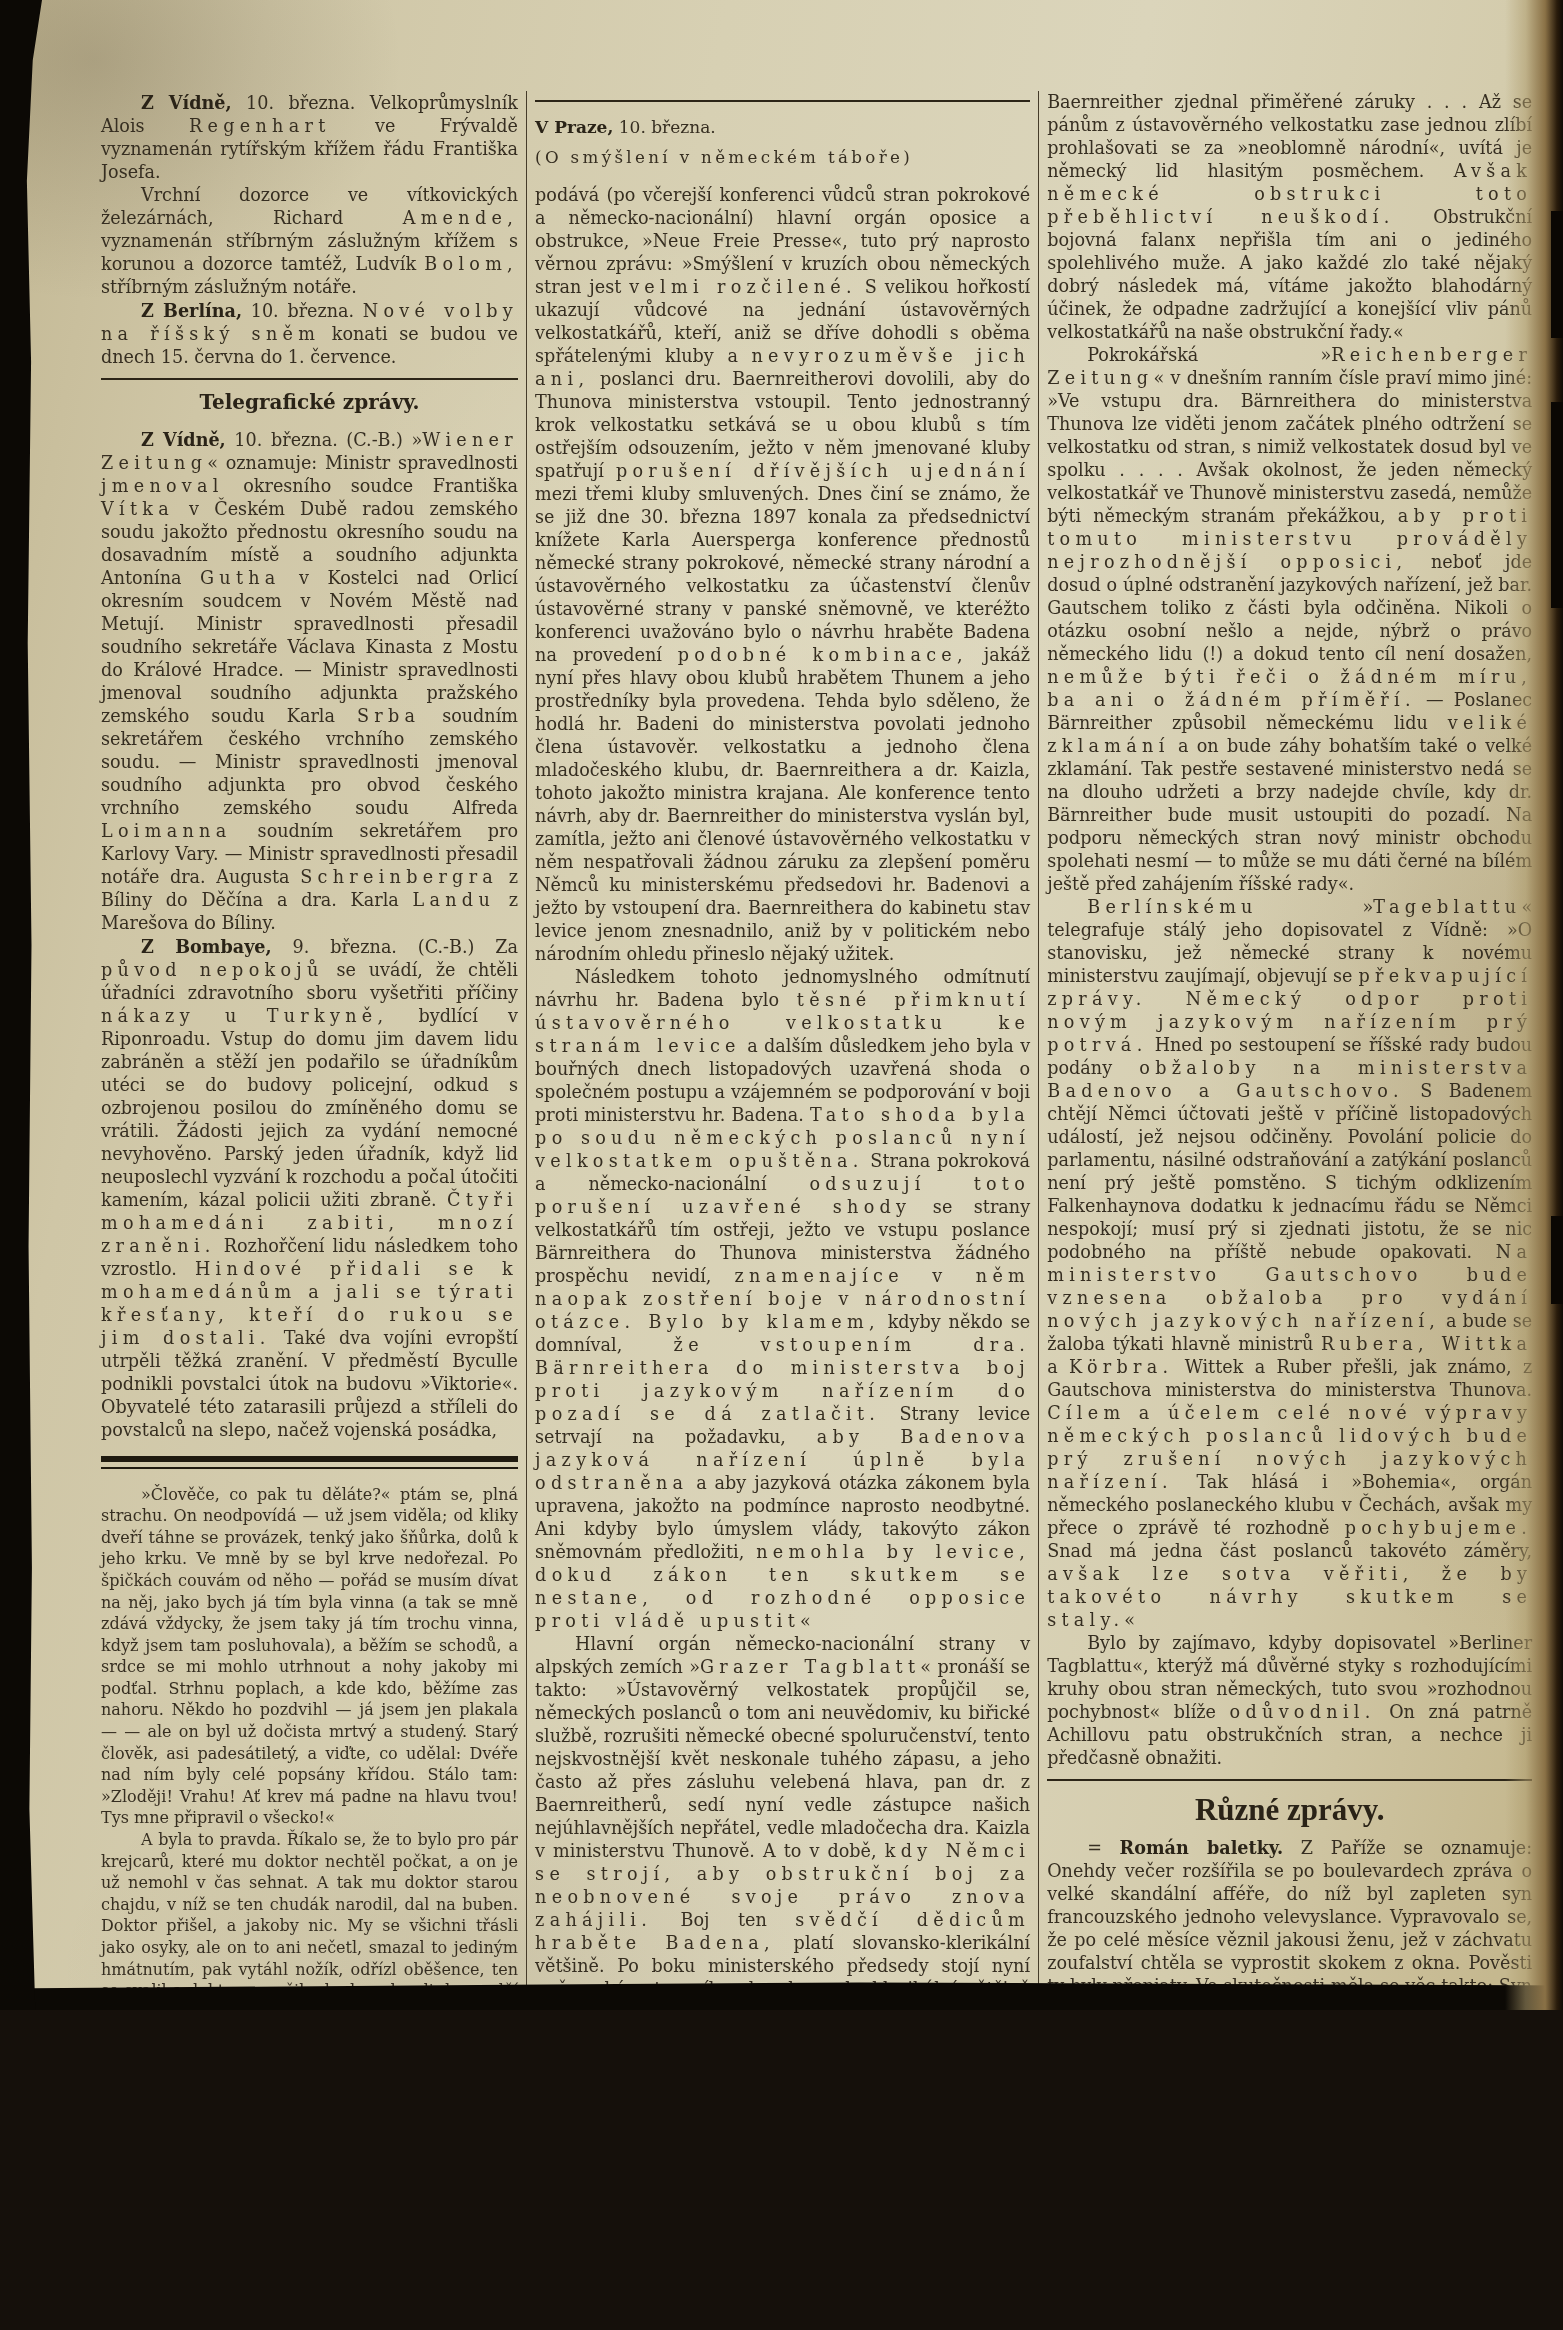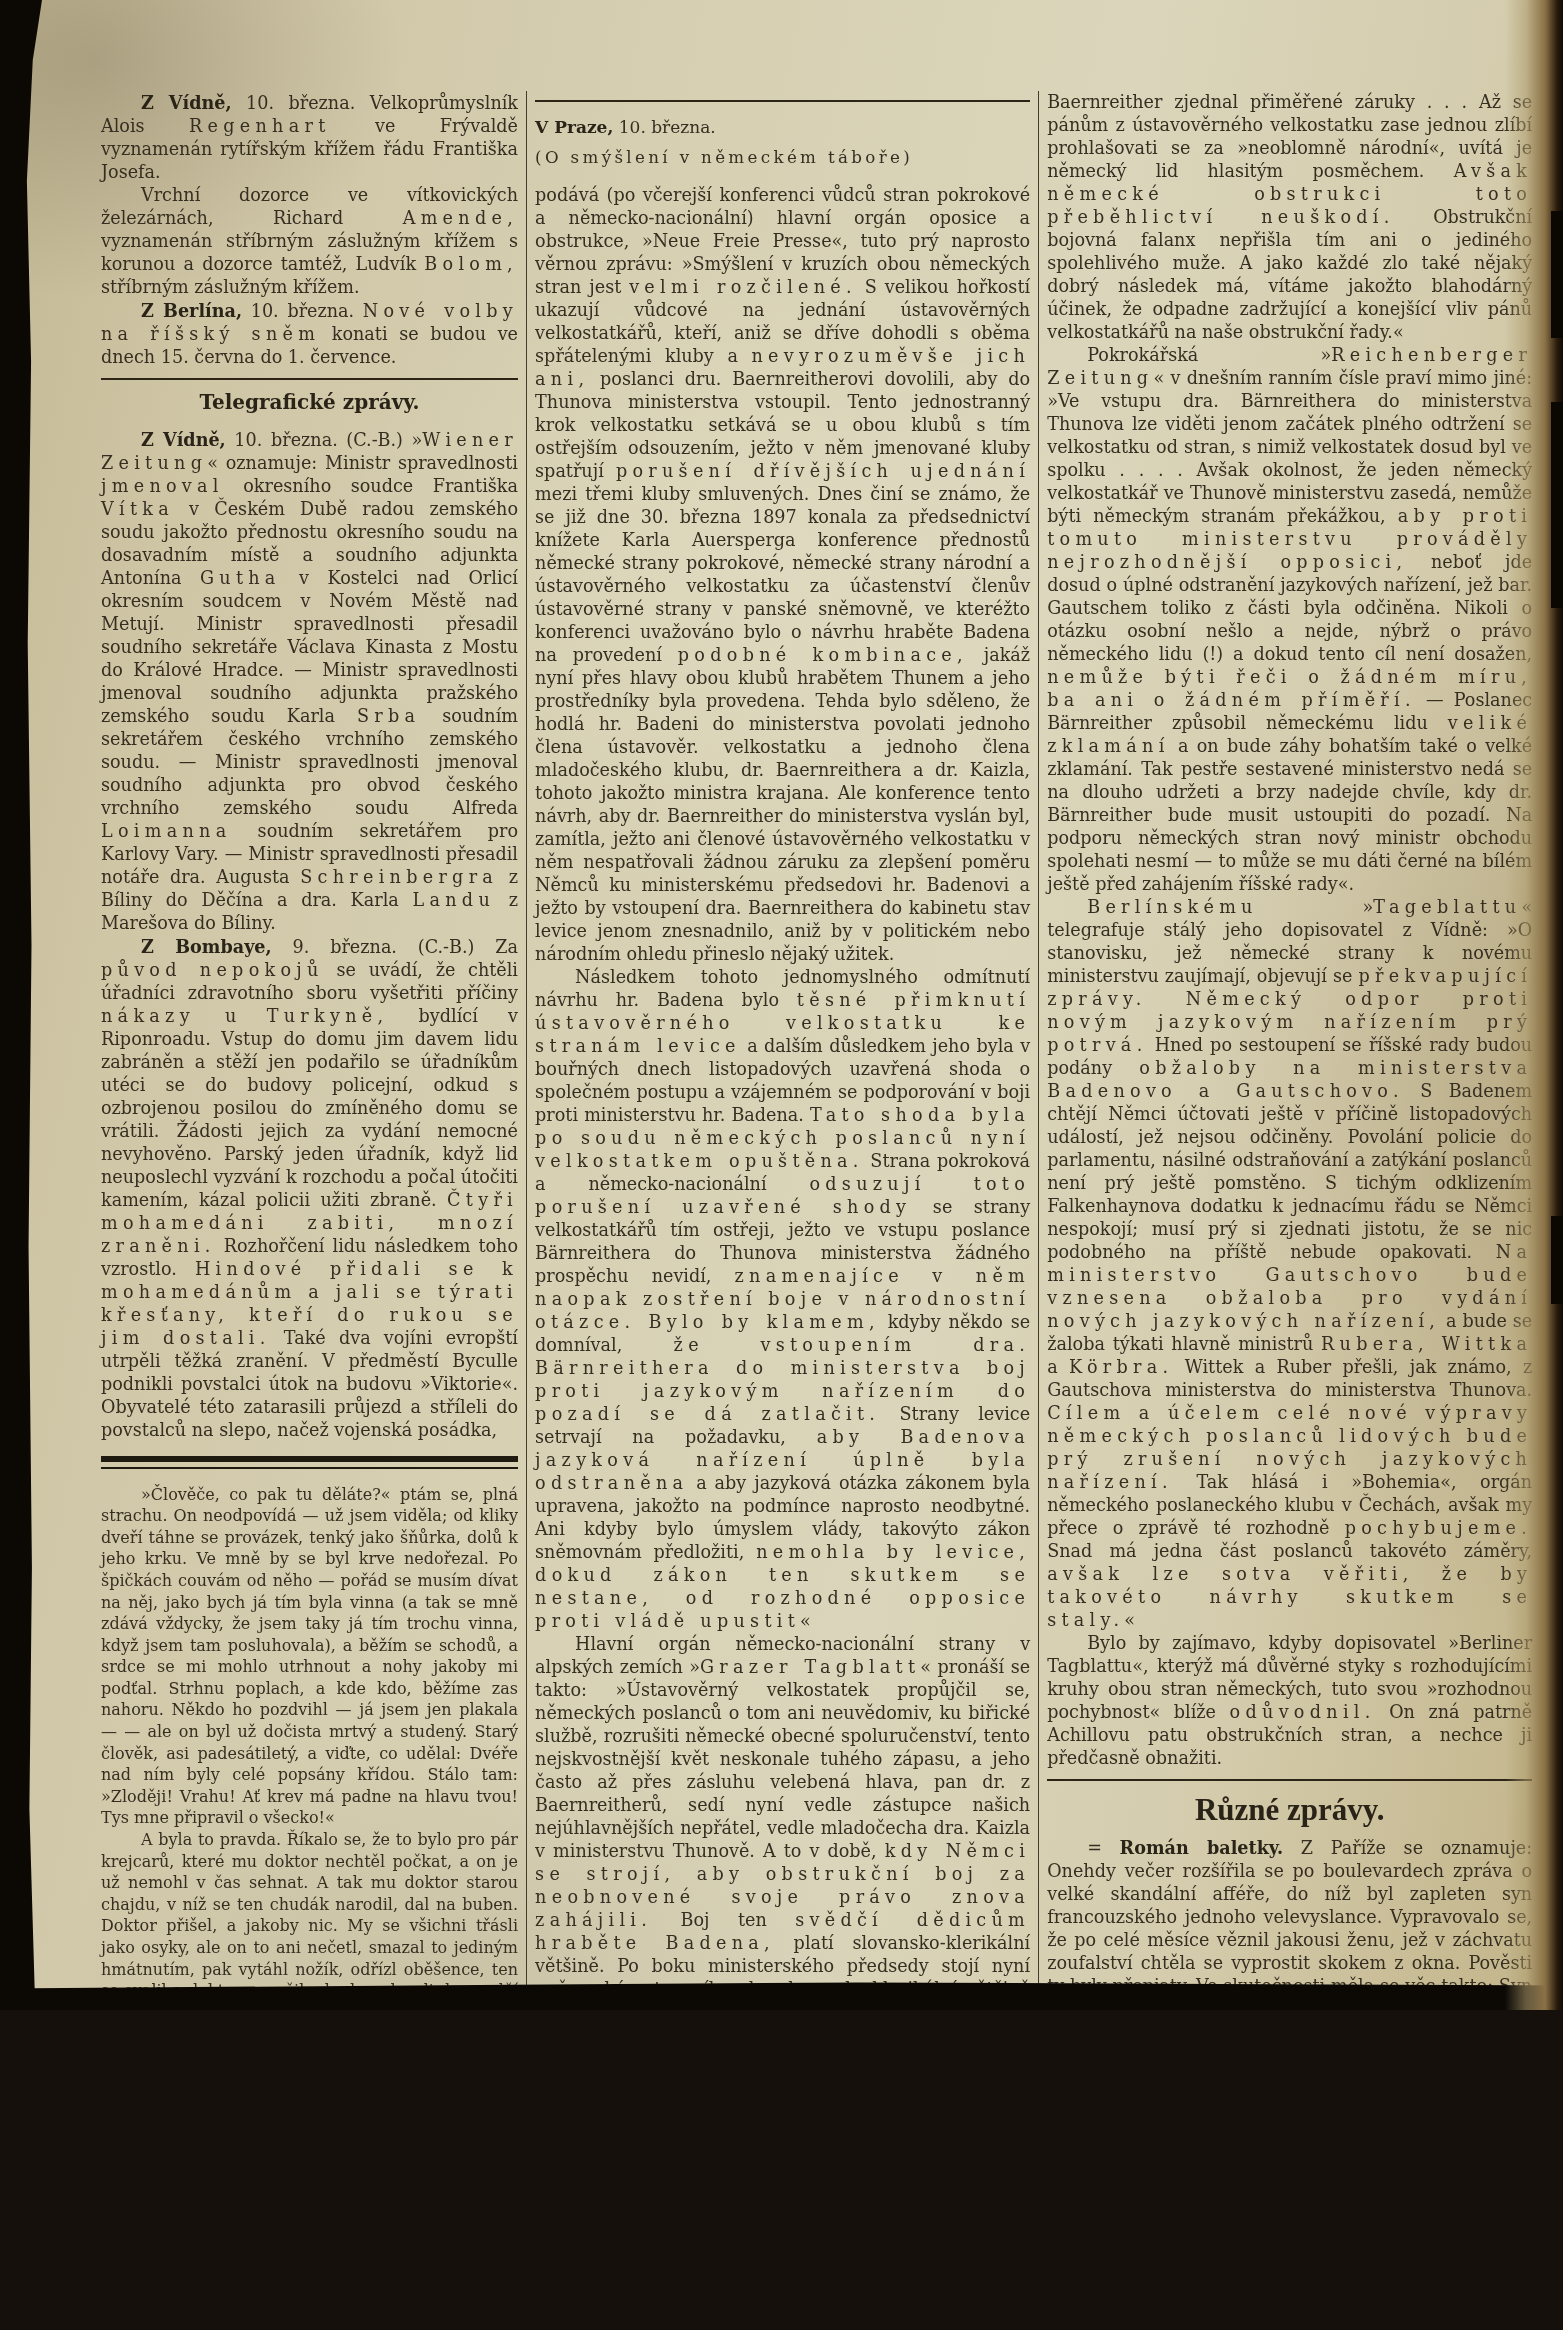--- a/index.html
+++ b/index.html
@@ -59,21 +59,21 @@
   <div class="scan-left"></div>
   <div class="scan-bottom"></div>
   <div class="gutter-right"></div>
   <div class="gutter-notch" style="top:211px;height:127px;"></div>
   <div class="gutter-notch" style="top:402px;height:206px;"></div>
   <div class="gutter-notch" style="top:1216px;height:88px;"></div>
 
   <div class="columns">
     <div class="col col-1">
         <div class="p indent"><span class="seg-b">Z Vídně,</span><span class="seg-n"> 10. března. Velkoprůmyslník Alois </span><span class="seg-sp">Regenhart</span><span class="seg-n"> ve Frývaldě vyznamenán rytířským křížem řádu Františka Josefa.</span></div>
-        <div class="p indent"><span class="seg-n">Vrchní dozorce ve vítkovických železárnách, Richard </span><span class="seg-sp">Amende,</span><span class="seg-n"> vyznamenán stříbrným záslužným křížem s korunou a dozorce tamtéž, Ludvík </span><span class="seg-sp">Bolom,</span><span class="seg-n"> stříbrným záslužným křížem.</span></div>
+        <div class="p indent"><span class="seg-n">Vrchní dozorce ve vítkovických železárnách, Richard </span><span class="seg-sp">Amende,</span><span class="seg-n"> vyznamenán stříbrným záslužným křížem s korunou a dozorce tamtéž, Ludvík </span><span class="seg-sp">Bolom,</span><span class="seg-n"> stříbrným záslužným notáře.</span></div>
         <div class="p indent"><span class="seg-b">Z Berlína,</span><span class="seg-n"> 10. března. </span><span class="seg-sp">Nové volby na říšský sněm</span><span class="seg-n"> konati se budou ve dnech 15. června do 1. července.</span></div>
         <div class="rule-thin"></div>
         <div class="h-big"><span class="seg-b">Telegrafické zprávy.</span></div>
         <div class="p indent"><span class="seg-b">Z Vídně,</span><span class="seg-n"> 10. března. (C.-B.) »</span><span class="seg-sp">Wiener Zeitung</span><span class="seg-n">« oznamuje: Ministr spravedlnosti </span><span class="seg-sp">jmenoval</span><span class="seg-n"> okresního soudce Františka </span><span class="seg-sp">Vítka</span><span class="seg-n"> v Českém Dubě radou zemského soudu jakožto přednostu okresního soudu na dosavadním místě a soudního adjunkta Antonína </span><span class="seg-sp">Gutha</span><span class="seg-n"> v Kostelci nad Orlicí okresním soudcem v Novém Městě nad Metují. Ministr spravedlnosti přesadil soudního sekretáře Václava Kinasta z Mostu do Králové Hradce. — Ministr spravedlnosti jmenoval soudního adjunkta pražského zemského soudu Karla </span><span class="seg-sp">Srba</span><span class="seg-n"> soudním sekretářem českého vrchního zemského soudu. — Ministr spravedlnosti jmenoval soudního adjunkta pro obvod českého vrchního zemského soudu Alfreda </span><span class="seg-sp">Loimanna</span><span class="seg-n"> soudním sekretářem pro Karlovy Vary. — Ministr spravedlnosti přesadil notáře dra. Augusta </span><span class="seg-sp">Schreinbergra</span><span class="seg-n"> z Bíliny do Děčína a dra. Karla </span><span class="seg-sp">Landu</span><span class="seg-n"> z Marešova do Bíliny.</span></div>
         <div class="p indent"><span class="seg-b">Z Bombaye,</span><span class="seg-n"> 9. března. (C.-B.) Za </span><span class="seg-sp">původ nepokojů</span><span class="seg-n"> se uvádí, že chtěli úřadníci zdravotního sboru vyšetřiti příčiny </span><span class="seg-sp">nákazy</span><span class="seg-n"> u </span><span class="seg-sp">Turkyně,</span><span class="seg-n"> bydlící v Riponroadu. Vstup do domu jim davem lidu zabráněn a stěží jen podařilo se úřadníkům utéci se do budovy policejní, odkud s ozbrojenou posilou do zmíněného domu se vrátili. Žádosti jejich za vydání nemocné nevyhověno. Parský jeden úřadník, když lid neuposlechl vyzvání k rozchodu a počal útočiti kamením, kázal policii užiti zbraně. </span><span class="seg-sp">Čtyři mohamedáni zabiti, mnozí zraněni.</span><span class="seg-n"> Rozhořčení lidu následkem toho vzrostlo. </span><span class="seg-sp">Hindové přidali se k mohamedánům a jali se týrati křesťany, kteří do rukou se jim dostali.</span><span class="seg-n"> Také dva vojíni evropští utrpěli těžká zranění. V předměstí Byculle podnikli povstalci útok na budovu »Viktorie«. Obyvatelé této zatarasili průjezd a stříleli do povstalců na slepo, načež vojenská posádka,</span></div>
         <div class="rule-double"></div>
         <div class="p indent small"><span class="seg-n">»Člověče, co pak tu děláte?« ptám se, plná strachu. On neodpovídá — už jsem viděla; od kliky dveří táhne se provázek, tenký jako šňůrka, dolů k jeho krku. Ve mně by se byl krve nedořezal. Po špičkách couvám od něho — pořád se musím dívat na něj, jako bych já tím byla vinna (a tak se mně zdává vždycky, že jsem taky já tím trochu vinna, když jsem tam posluhovala), a běžím se schodů, a srdce se mi mohlo utrhnout a nohy jakoby mi podťal. Strhnu poplach, a kde kdo, běžíme zas nahoru. Někdo ho pozdvihl — já jsem jen plakala — — ale on byl už dočista mrtvý a studený. Starý člověk, asi padesátiletý, a viďte, co udělal: Dvéře nad ním byly celé popsány křídou. Stálo tam: »Zloději! Vrahu! Ať krev má padne na hlavu tvou! Tys mne připravil o všecko!«</span></div>
         <div class="p indent small"><span class="seg-n">A byla to pravda. Říkalo se, že to bylo pro pár krejcarů, které mu doktor nechtěl počkat, a on je už nemohl v čas sehnat. A tak mu doktor starou chajdu, v níž se ten chudák narodil, dal na buben. Doktor přišel, a jakoby nic. My se všichni třásli jako osyky, ale on to ani nečetl, smazal to jediným hmátnutím, pak vytáhl nožík, odřízl oběšence, ten se svalil a doktor poručil, aby ho odnesli do umrlčí komory. Ani na komisi nečekal. Dal otevřít kancelář jakoby se nechumelilo a úřadoval dále a byl prý potom ještě horší. — No já vím, jako sprostá ženská si myslím, že spravedlnost musí být, a chudý musí platit jako bohatý, kampak by se poděl pořádek, ale pro pár krejcarů zmařit člověka, když má sám tolik...!«</span></div>
         <div class="p small center"><span class="seg-n">(Dokončení.)</span></div>
       </div>

